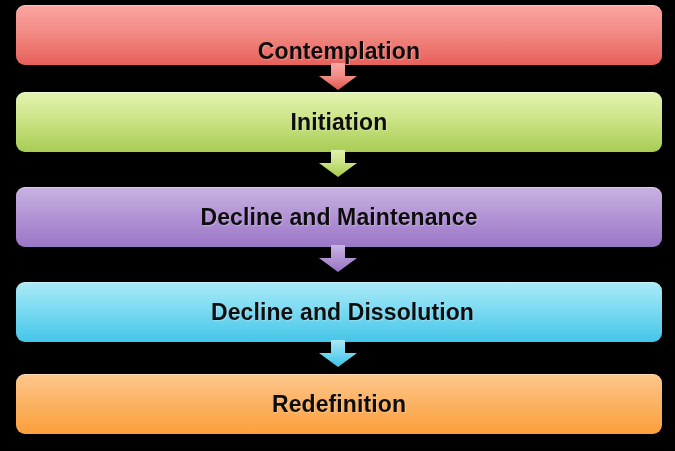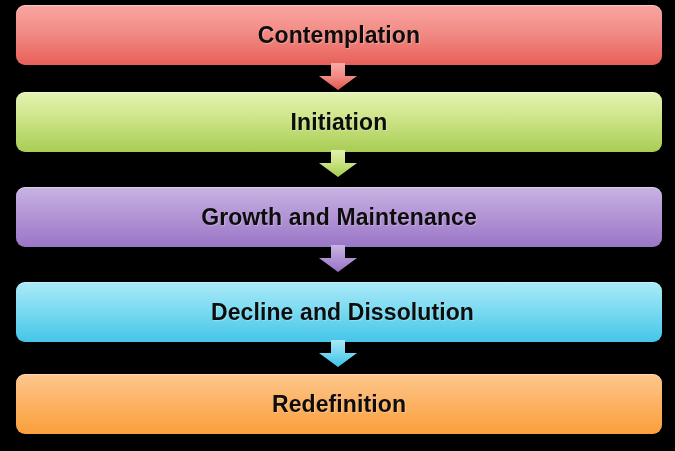--- a/index.html
+++ b/index.html
@@ -46,21 +46,21 @@
   .connector {
     position: absolute;
     left: 50%;
     transform: translateX(-50%);
     width: 44px;
     height: 28px;
   }
   .connector svg { display: block; width: 44px; height: 28px; }
 
   
-  .box-1 { background: linear-gradient(180deg, #fAA6A1 0%, #f28b85 45%, #e8605a 100%); }
+  .box-1 { background: linear-gradient(180deg, #fAA6A1 0%, #f28b85 45%, #e8605a 100%); align-items: flex-end; }
   .box-2 { background: linear-gradient(180deg, #e4f3b2 0%, #ccE487 45%, #a8cd54 100%); }
   .box-3 { background: linear-gradient(180deg, #c8b3e2 0%, #b496d6 45%, #9a76c7 100%); }
   .box-4 { background: linear-gradient(180deg, #abeaf8 0%, #7ddbf2 45%, #44c5e8 100%); }
   .box-5 { background: linear-gradient(180deg, #fdc78d 0%, #fcb466 45%, #fb9f3b 100%); }
 </style>
 </head>
 <body>
 
 <div id="diagram">
 
@@ -92,21 +92,21 @@
           <stop offset="0%" stop-color="#E2F1AE"></stop>
           <stop offset="50%" stop-color="#C8E181"></stop>
           <stop offset="100%" stop-color="#A5CB4C"></stop>
         </linearGradient>
       </defs>
       <path d="M15 0 H29 V13 H41 L22 27 L3 13 H15 Z" fill="url(#ag2)"></path>
     </svg>
   </div>
 
   <div class="stage-box box-3" style="top:187px;">
-    <span class="stage-label">Growth and Maintenance</span>
+    <span class="stage-label">Decline and Maintenance</span>
   </div>
 
   <div class="connector" style="top:245px;">
     <svg viewBox="0 0 44 28" xmlns="http://www.w3.org/2000/svg">
       <defs>
         <linearGradient id="ag3" x1="0" y1="0" x2="0" y2="1">
           <stop offset="0%" stop-color="#C9B4E3"></stop>
           <stop offset="50%" stop-color="#B093D4"></stop>
           <stop offset="100%" stop-color="#9674C4"></stop>
         </linearGradient>

